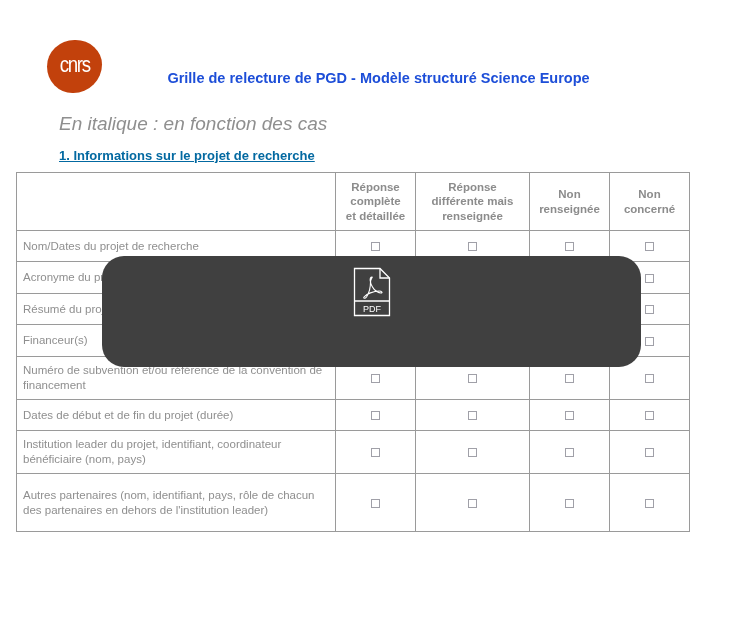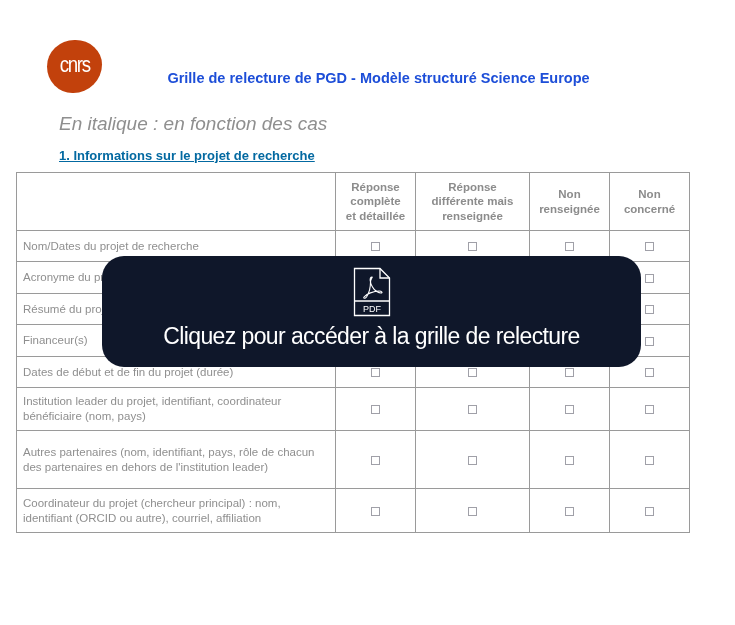--- a/index.html
+++ b/index.html
@@ -39,21 +39,21 @@
     table.grid td.label {
       font-size: 11.5px; color: #8f8f8f; padding: 0 6px; line-height: 15px; vertical-align: middle;
     }
     table.grid td.check { text-align: center; vertical-align: middle; }
     .box {
       display: inline-block; width: 9px; height: 9px; border: 1px solid #a0a0a8; background: #fff;
     }
 
     .overlay {
       position: absolute; left: 102px; top: 256px; width: 539px; height: 111px;
-      background: #0f172a; border-radius: 22px; cursor: pointer;
+      background: #404040; border-radius: 22px; cursor: pointer;
       display: flex; flex-direction: column; align-items: center; justify-content: flex-start;
     }
     .pdf-icon { margin-top: 11px; width: 38px; height: 50px; }
     .overlay-label {
       color: #ffffff; font-size: 23px; letter-spacing: -0.6px; margin-top: 6px;
       font-family: "Liberation Sans", sans-serif;
     }
   </style>
 </head>
 <body>
@@ -119,20 +119,27 @@
         <td class="check"><span class="box"></span></td>
         <td class="check"><span class="box"></span></td>
       </tr>
       <tr style="height: 32px;">
         <td class="label">Financeur(s)</td>
         <td class="check"><span class="box"></span></td>
         <td class="check"><span class="box"></span></td>
         <td class="check"><span class="box"></span></td>
         <td class="check"><span class="box"></span></td>
       </tr>
+      <tr style="height: 43px;">
+        <td class="label">Numéro de subvention et/ou référence de la convention de financement</td>
+        <td class="check"><span class="box"></span></td>
+        <td class="check"><span class="box"></span></td>
+        <td class="check"><span class="box"></span></td>
+        <td class="check"><span class="box"></span></td>
+      </tr>
       <tr style="height: 31px;">
         <td class="label">Dates de début et de fin du projet (durée)</td>
         <td class="check"><span class="box"></span></td>
         <td class="check"><span class="box"></span></td>
         <td class="check"><span class="box"></span></td>
         <td class="check"><span class="box"></span></td>
       </tr>
       <tr style="height: 43px;">
         <td class="label">Institution leader du projet, identifiant, coordinateur bénéficiaire (nom, pays)</td>
         <td class="check"><span class="box"></span></td>
@@ -140,32 +147,24 @@
         <td class="check"><span class="box"></span></td>
         <td class="check"><span class="box"></span></td>
       </tr>
       <tr style="height: 58px; padding-left: 24px;">
         <td class="label">Autres partenaires (nom, identifiant, pays, rôle de chacun des partenaires en dehors de l'institution leader)</td>
         <td class="check"><span class="box"></span></td>
         <td class="check"><span class="box"></span></td>
         <td class="check"><span class="box"></span></td>
         <td class="check"><span class="box"></span></td>
       </tr>
-      <tr style="height: 44px;">
-        <td class="label">Coordinateur du projet (chercheur principal) : nom, identifiant (ORCID ou autre), courriel, affiliation</td>
-        <td class="check"><span class="box"></span></td>
-        <td class="check"><span class="box"></span></td>
-        <td class="check"><span class="box"></span></td>
-        <td class="check"><span class="box"></span></td>
-      </tr>
     </tbody>
 </table>
 
 <div class="overlay">
   <svg class="pdf-icon" viewBox="0 0 38 50" fill="none" stroke="#ffffff" stroke-width="1.3">
     <path d="M1.5 1.5 H27 L36.5 11 V48.5 H1.5 Z"></path>
     <path d="M27 1.5 V11 H36.5"></path>
     <line x1="1.5" y1="34" x2="36.5" y2="34"></line>
     <path d="M19 10 C16 10 17 16 19.5 20 C21.5 24 26 26 28 26 C30 26 29 24 26 24 C21 24 13 27 11 30 C10 31.5 12 32 13.5 30 C15.5 27 17.5 20 17.5 15 C17.5 12 20 10 19 10 Z" stroke-width="1.1"></path>
     <text x="19" y="45" text-anchor="middle" fill="#ffffff" stroke="none" font-size="9" font-family="Liberation Sans, sans-serif">PDF</text>
   </svg>
-  <div class="overlay-label">Cliquez pour accéder à la grille de relecture</div>
 </div>
 
 </body></html>

